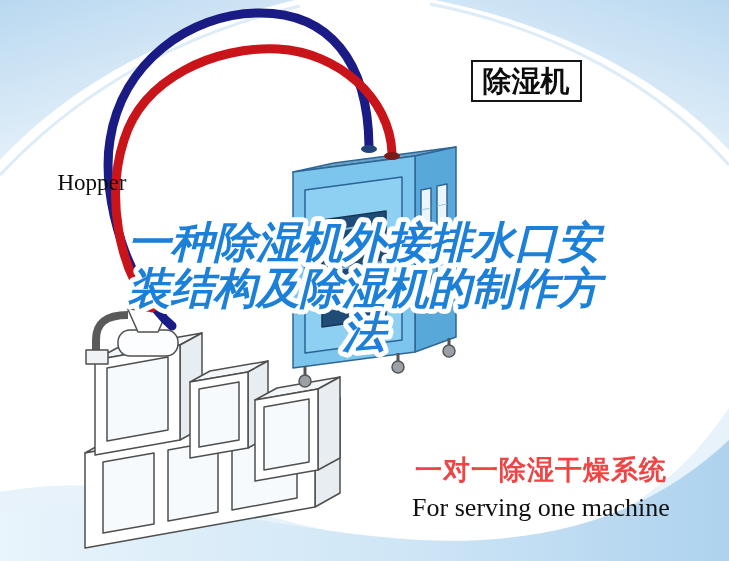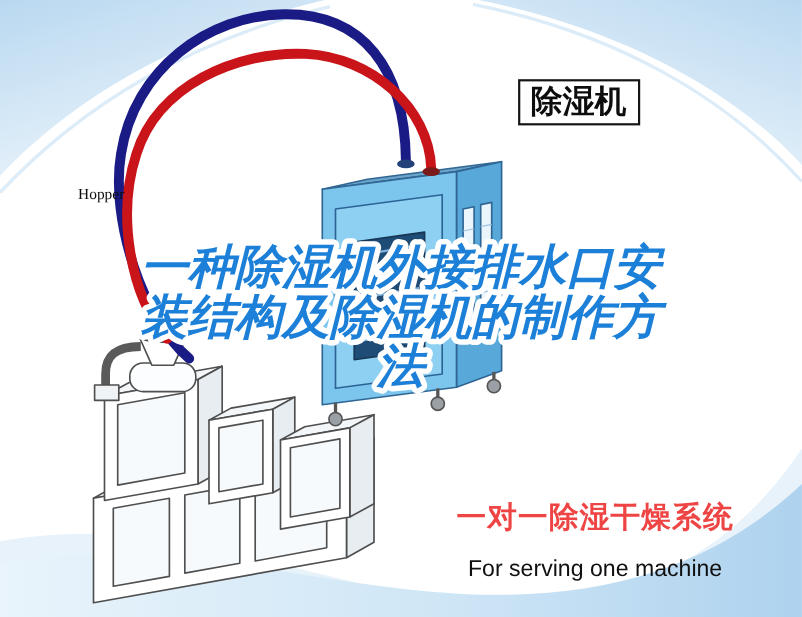--- a/index.html
+++ b/index.html
@@ -8,26 +8,26 @@
     font-family:"Liberation Sans",sans-serif;
   }
   .canvas svg{position:absolute;left:0;top:0;}
   .label-group{position:absolute;text-align:center;color:#0d0d0d;}
   .label-box{
     display:inline-block;border:2px solid #151515;background:#ffffff;
     font-weight:bold;padding:1px 10px;line-height:1.25;white-space:nowrap;
   }
   .label-en{font-family:"Liberation Serif",serif;margin-top:3px;white-space:nowrap;}
   .hopper{left:36px;top:167px;width:112px;font-size:23px;}
-  .hopper .label-en{font-size:14px;}
-  .dehum{left:446px;top:72px;width:160px;font-size:29px;}
+  .hopper .label-en{font-size:23px;}
+  .dehum{left:446px;top:60px;width:160px;font-size:29px;}
   .dehum .label-en{font-size:23px;}
   .caption{position:absolute;left:396px;top:452px;width:290px;text-align:center;}
   .caption-cn{font-weight:bold;font-size:27px;color:#ef4444;letter-spacing:1px;white-space:nowrap;}
-  .caption-en{font-family:Liberation Sans, sans-serif;font-size:21px;color:#101010;margin-top:18px;white-space:nowrap;}
+  .caption-en{font-family:Liberation Serif, serif;font-size:26px;color:#101010;margin-top:5px;white-space:nowrap;}
 </style>
 </head>
 <body>
 
 <div class="canvas">
 
   <svg width="729" height="561" viewBox="0 0 729 561">
     <defs>
       <linearGradient id="gTL" x1="0" y1="0" x2="0.55" y2="1">
         <stop offset="0" stop-color="#b9d8f0"></stop>

